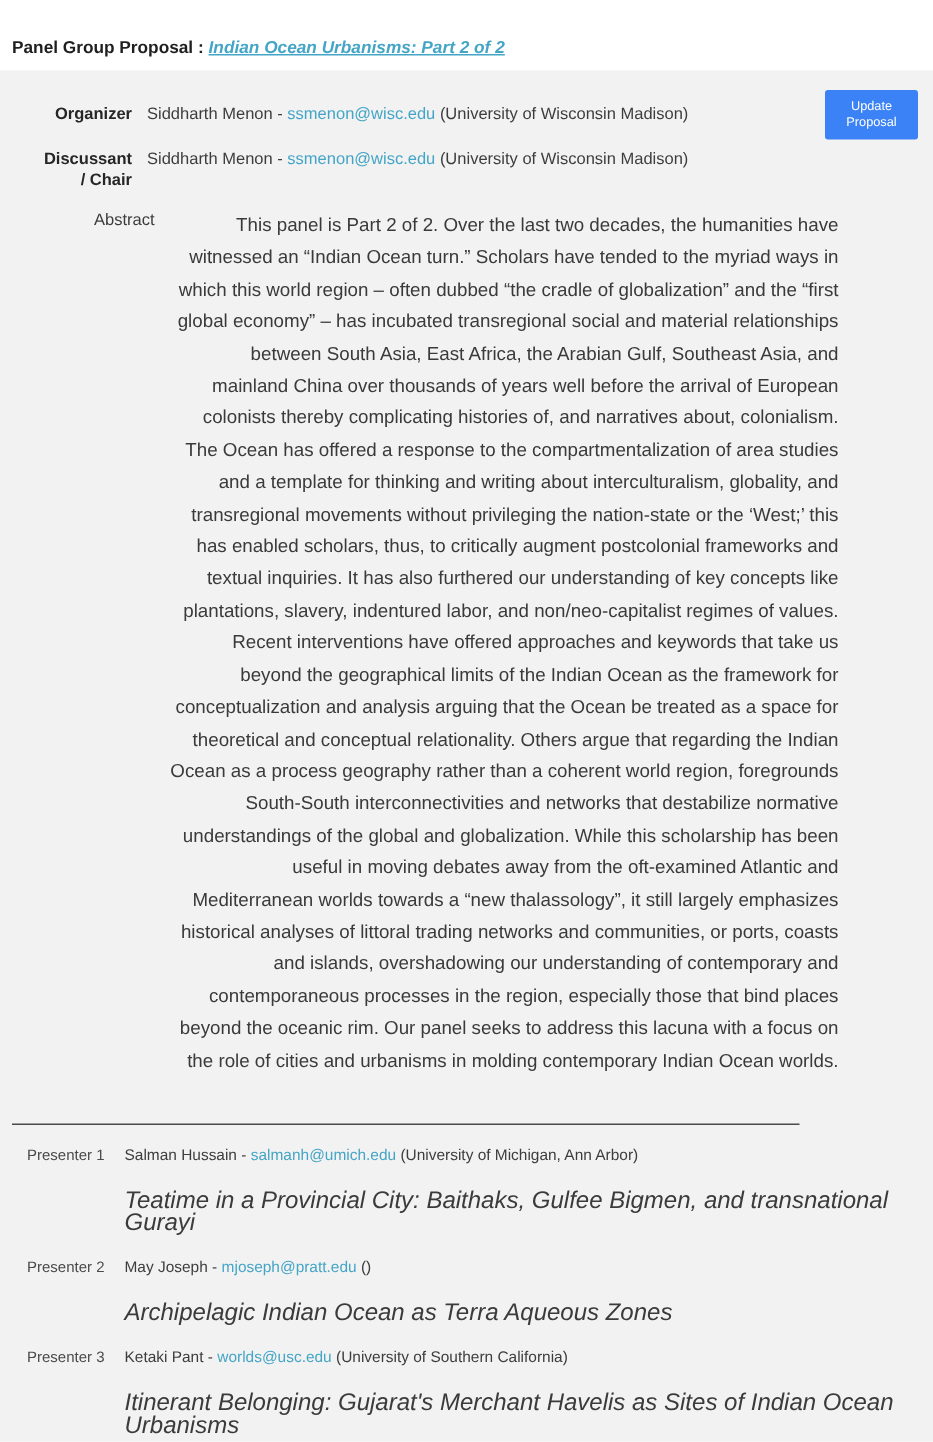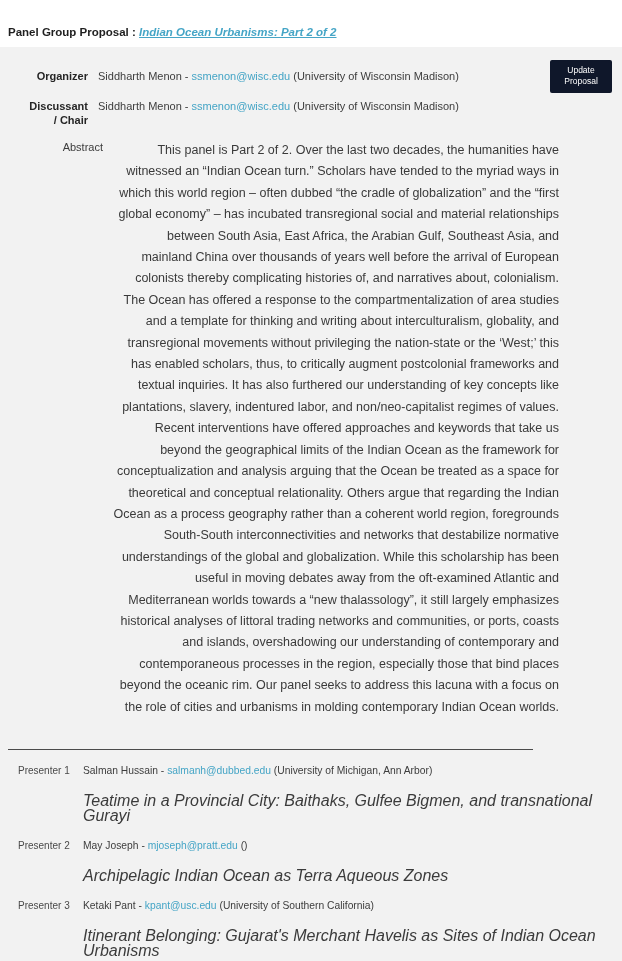--- a/index.html
+++ b/index.html
@@ -60,21 +60,21 @@
     line-height:21.4px;
     color:#3a3a3a;
     text-align:right;
   }
   .update-btn{
     position:absolute;
     top:13px;
     right:10px;
     width:62px;
     box-sizing:border-box;
-    background:#0f172a;
+    background:#3b82f6;
     color:#ffffff;
     border:none;
     border-radius:2px;
     padding:5px 3px;
     font-family:"Liberation Sans", sans-serif;
     font-size:8.5px;
     line-height:1.35;
     text-align:center;
     cursor:pointer;
   }
@@ -144,21 +144,21 @@
   <div class="divider"></div>
 
   <div class="presenters">
 
     <div class="presenter-row">
       <div class="presenter-label">Presenter 1</div>
       <div class="presenter-content">
         <div>
           <span>Salman Hussain</span>
           <span>-</span>
-          <a class="teal-link">salmanh@dubbed.edu</a>
+          <a class="teal-link">salmanh@umich.edu</a>
           <span>(University of Michigan, Ann Arbor)</span>
         </div>
         <a class="paper-title">Teatime in a Provincial City: Baithaks, Gulfee Bigmen, and transnational Gurayi</a>
       </div>
     </div>
 
     <div class="presenter-row">
       <div class="presenter-label">Presenter 2</div>
       <div class="presenter-content">
         <div>
@@ -170,21 +170,21 @@
         <a class="paper-title">Archipelagic Indian Ocean as Terra Aqueous Zones</a>
       </div>
     </div>
 
     <div class="presenter-row">
       <div class="presenter-label">Presenter 3</div>
       <div class="presenter-content">
         <div>
           <span>Ketaki Pant</span>
           <span>-</span>
-          <a class="teal-link">kpant@usc.edu</a>
+          <a class="teal-link">worlds@usc.edu</a>
           <span>(University of Southern California)</span>
         </div>
         <a class="paper-title">Itinerant Belonging: Gujarat's Merchant Havelis as Sites of Indian Ocean Urbanisms</a>
       </div>
     </div>
 
     <div class="presenter-row">
       <div class="presenter-label">Presenter 4</div>
       <div class="presenter-content">
         <div>

